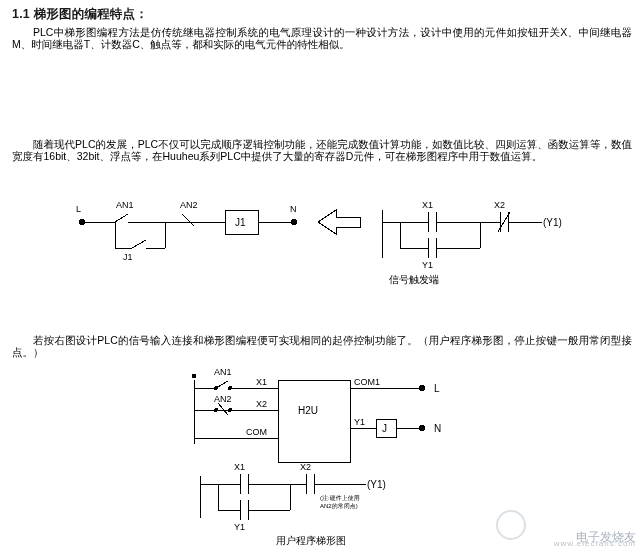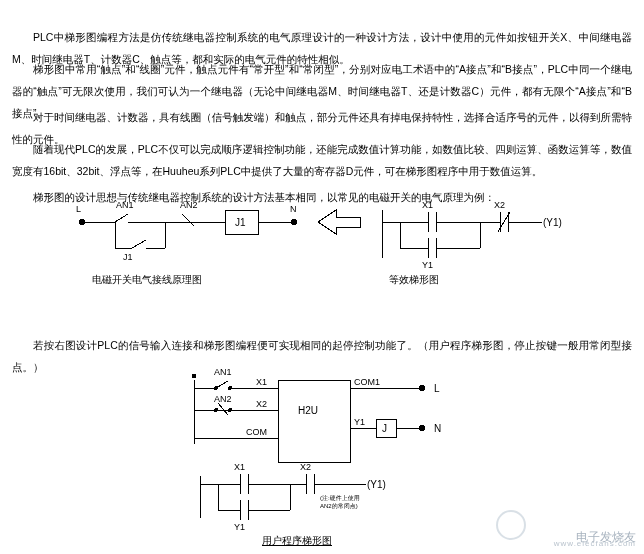--- a/index.html
+++ b/index.html
@@ -17,42 +17,42 @@
     font-weight:bold;
     color:#1a1a1a;
     margin:0;
     position:absolute;
     left:12px;top:6px;
     letter-spacing:0.2px;
   }
   p.para{
     position:absolute;
     font-size:10.5px;
-    line-height:22px;
+    line-height:12px;
     margin:0;
     text-align:justify;
     color:#000;
   }
   .p1{left:12px;top:26px;width:620px;text-indent:21px;}
   .p2{left:12px;top:58px;width:620px;text-indent:21px;}
   .p3{left:12px;top:106px;width:620px;text-indent:21px;}
   .p4{left:12px;top:138px;width:620px;text-indent:21px;}
   .p5{left:12px;top:186px;width:620px;text-indent:21px;}
   .p6{left:12px;top:302px;width:620px;text-indent:21px;}
   .p7{left:12px;top:334px;width:620px;text-indent:21px;}
 
   .figcap{
     position:absolute;
     font-size:10px;
     color:#000;
     white-space:nowrap;
   }
   .cap1{left:92px;top:273px;}
   .cap2{left:389px;top:273px;}
-  .cap3{left:262px;top:534px;text-decoration:underline;}
+  .cap3{left:276px;top:534px;}
 
   svg{display:block;}
   .dia1{position:absolute;left:60px;top:200px;}
   .dia2{position:absolute;left:170px;top:366px;}
 
   .watermark{
     position:absolute;
     right:8px;bottom:8px;
     font-size:12px;
     color:#9aa7b5;
@@ -74,26 +74,24 @@
     border:2px solid #cfd8e0;
     border-radius:50%;
     opacity:.8;
   }
 </style>
 </head>
 <body>
 
 <div class="page">
 
+  <h1 class="title">1.1 梯形图的编程特点：</h1>
 
   <p class="para p1">PLC中梯形图编程方法是仿传统继电器控制系统的电气原理设计的一种设计方法，设计中使用的元件如按钮开关X、中间继电器M、时间继电器T、计数器C、触点等，都和实际的电气元件的特性相似。</p>
-  <p class="para p2">梯形图中常用“触点”和“线圈”元件，触点元件有“常开型”和“常闭型”，分别对应电工术语中的“A接点”和“B接点”，PLC中同一个继电器的“触点”可无限次使用，我们可认为一个继电器（无论中间继电器M、时间继电器T、还是计数器C）元件，都有无限个“A接点”和“B接点”。</p>
-  <p class="para p3">对于时间继电器、计数器，具有线圈（信号触发端）和触点，部分元件还具有掉电保持特性，选择合适序号的元件，以得到所需特性的元件。</p>
   <p class="para p4">随着现代PLC的发展，PLC不仅可以完成顺序逻辑控制功能，还能完成数值计算功能，如数值比较、四则运算、函数运算等，数值宽度有16bit、32bit、浮点等，在Huuheu系列PLC中提供了大量的寄存器D元件，可在梯形图程序中用于数值运算。</p>
-  <p class="para p5">梯形图的设计思想与传统继电器控制系统的设计方法基本相同，以常见的电磁开关的电气原理为例：</p>
   <p class="para p7">若按右图设计PLC的信号输入连接和梯形图编程便可实现相同的起停控制功能了。（用户程序梯形图，停止按键一般用常闭型接点。）</p>
 
   <div class="dia1">
   <svg width="520" height="70" viewBox="0 0 520 70" xmlns="http://www.w3.org/2000/svg" stroke="#000" fill="none" stroke-width="1" shape-rendering="crispEdges">
 
     <circle cx="22" cy="22" r="3" fill="#000" stroke="none"></circle>
     <text x="16" y="12" font-size="9" fill="#000" stroke="none" font-family="Liberation Sans, sans-serif">L</text>
     <line x1="25" y1="22" x2="55" y2="22"></line>
 
     <line x1="55" y1="22" x2="68" y2="14"></line>
@@ -141,22 +139,21 @@
     <line x1="340" y1="22" x2="340" y2="48"></line>
     <line x1="340" y1="48" x2="368" y2="48"></line>
     <line x1="368" y1="38" x2="368" y2="58"></line>
     <line x1="376" y1="38" x2="376" y2="58"></line>
     <line x1="376" y1="48" x2="420" y2="48"></line>
     <line x1="420" y1="48" x2="420" y2="22"></line>
     <text x="362" y="68" font-size="9" fill="#000" stroke="none" font-family="Liberation Sans, sans-serif">Y1</text>
   </svg>
   </div>
 
-  <div class="figcap cap1">电磁开关电气接线原理图</div>
-  <div class="figcap cap2">等效梯形图</div>
+  <div class="figcap cap2">信号触发端</div>
 
   <div class="dia2">
   <svg width="330" height="165" viewBox="0 0 330 165" xmlns="http://www.w3.org/2000/svg" stroke="#000" fill="none" stroke-width="1" shape-rendering="crispEdges">
 
     <rect x="108" y="14" width="72" height="82" fill="#ffffff"></rect>
     <text x="128" y="48" font-size="10" fill="#000" stroke="none" font-family="Liberation Sans, sans-serif">H2U</text>
 
     <line x1="24" y1="14" x2="24" y2="78"></line>
     <circle cx="24" cy="10" r="2.5" fill="#000" stroke="none"></circle>
 

